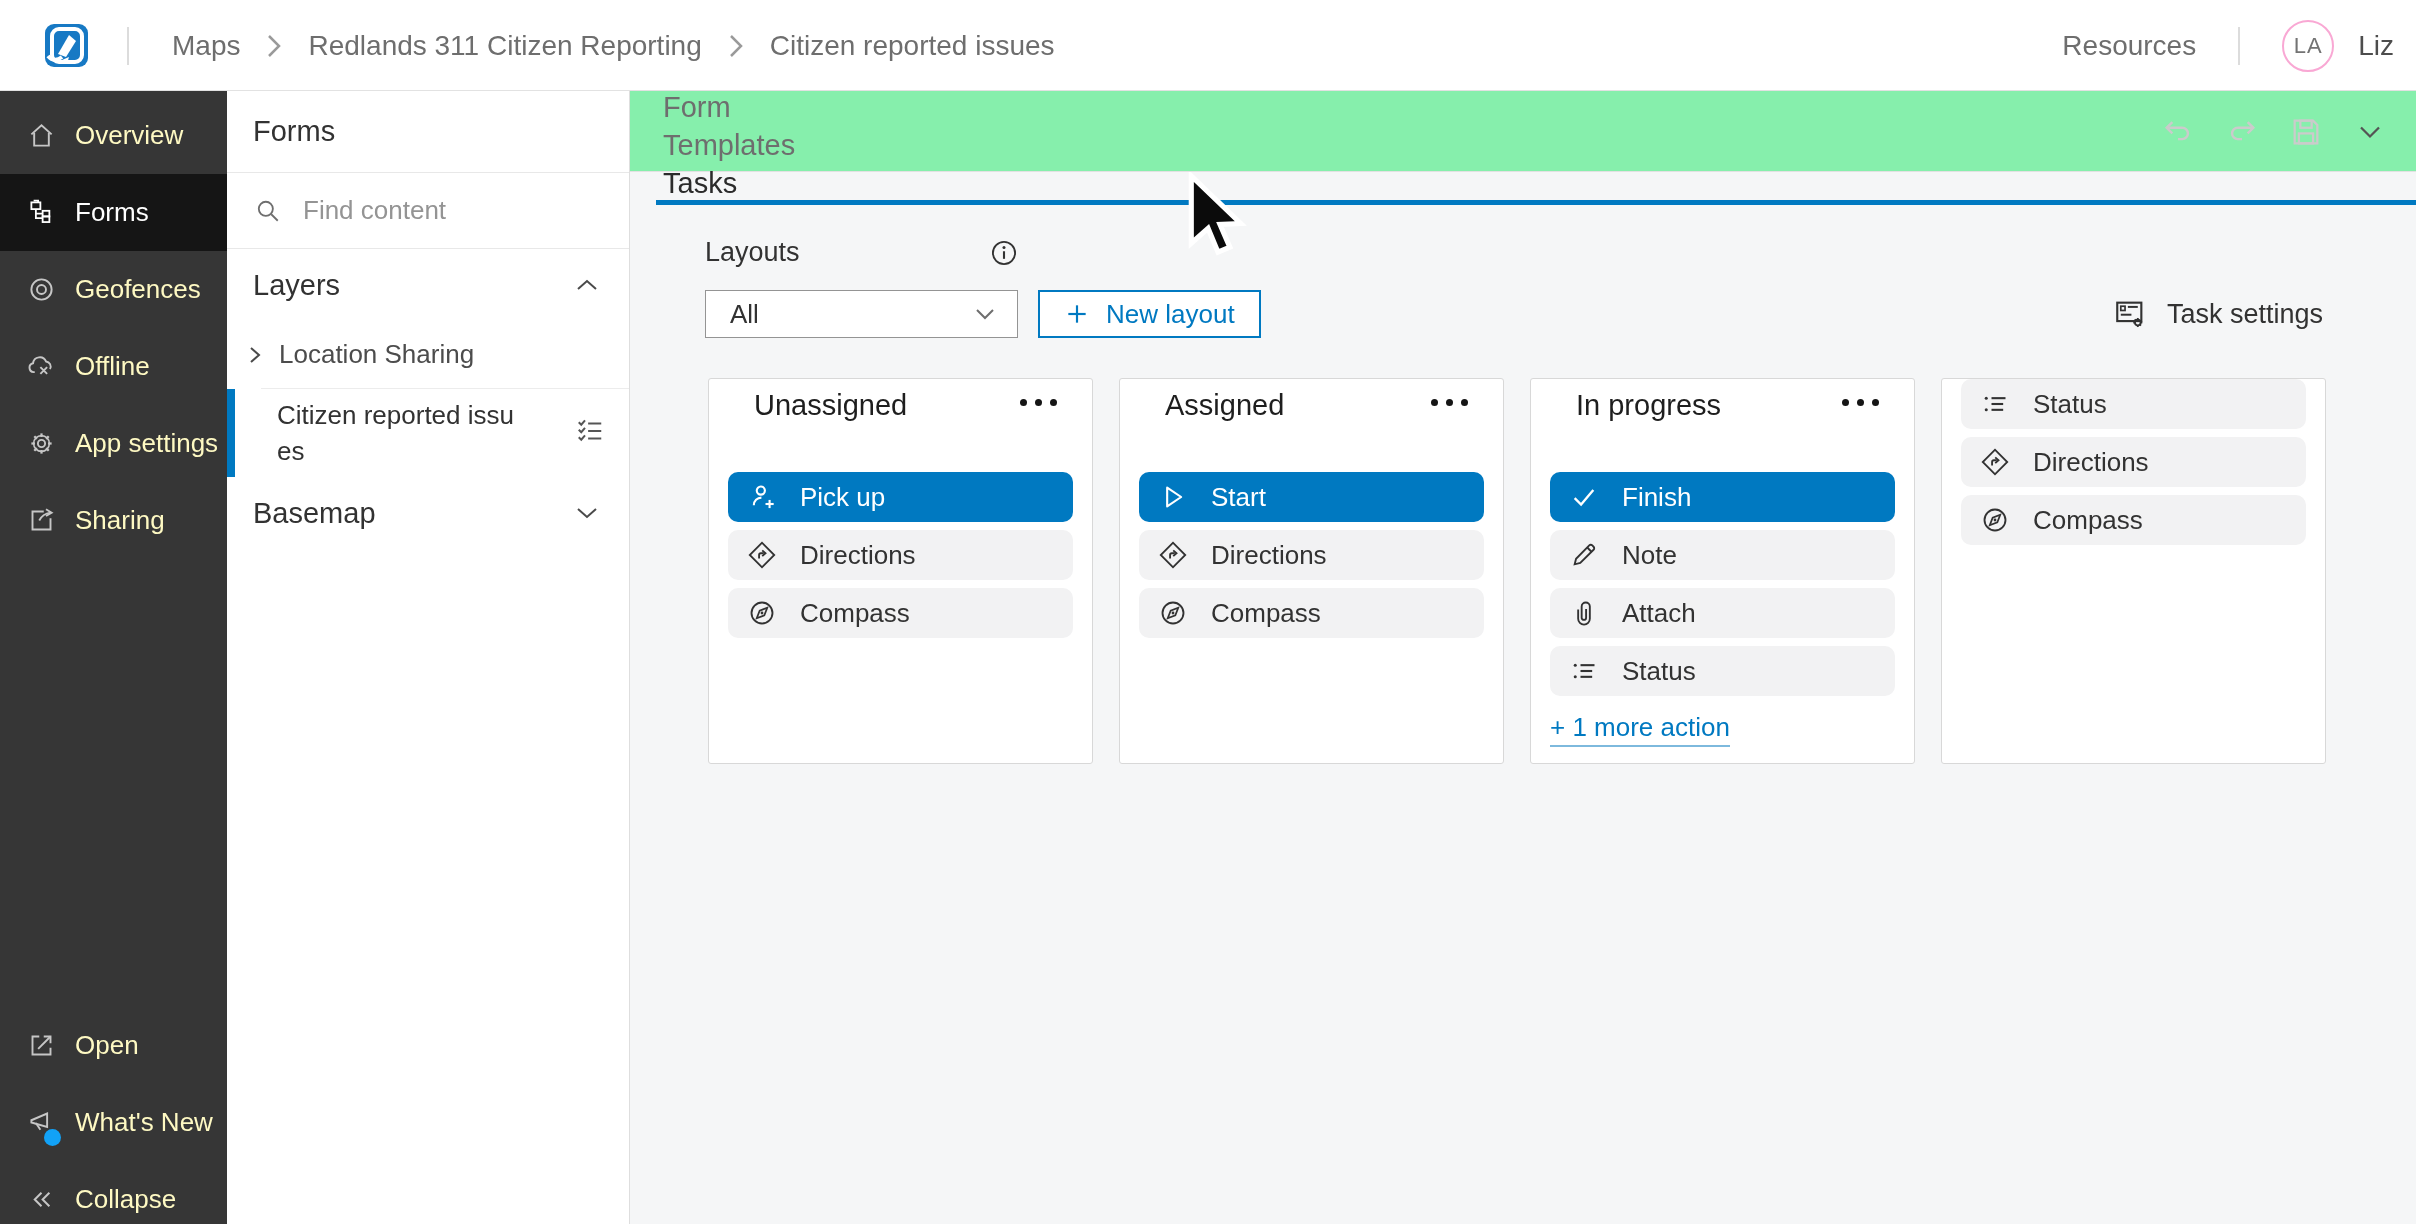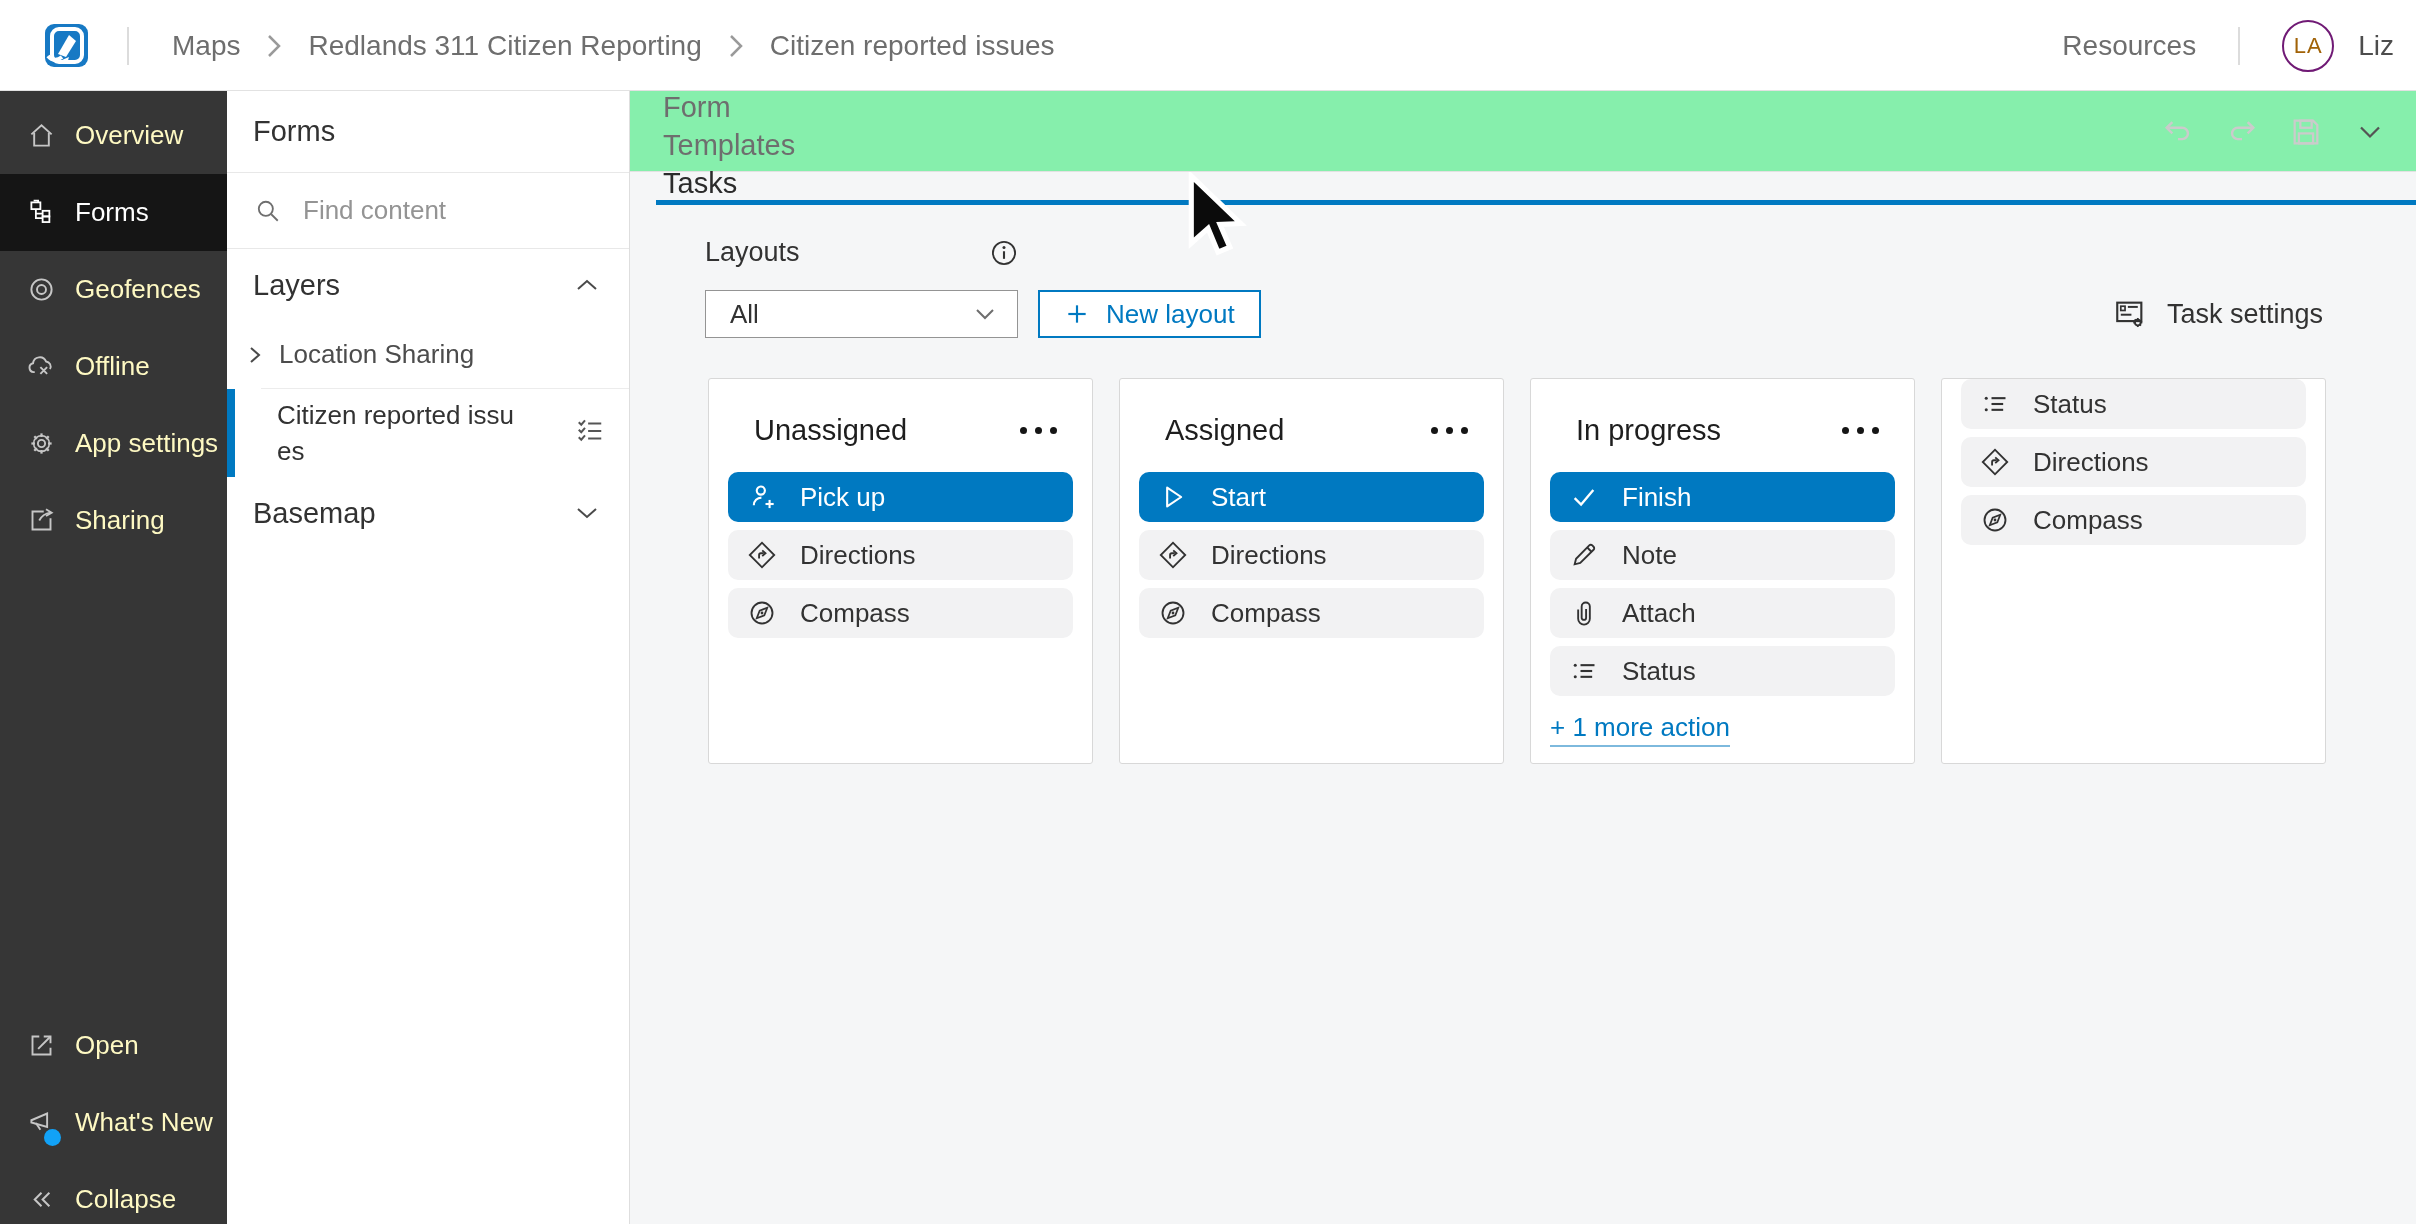--- a/index.html
+++ b/index.html
@@ -9,21 +9,21 @@
 
   
   .header { position:absolute; top:0; left:0; width:2416px; height:91px; background:#fff; border-bottom:1px solid #e2e2e2; z-index:5; }
   .logo { position:absolute; left:45px; top:24px; width:43px; height:43px; border-radius:9px; background:#1779c4; display:flex; align-items:center; justify-content:center; }
   .hdr-divider { position:absolute; left:127px; top:27px; width:2px; height:38px; background:#dcdcdc; }
   .breadcrumb { position:absolute; left:172px; top:0; height:91px; display:flex; align-items:center; gap:26px; font-size:28px; color:#6e6e6e; }
   .crumb-sep { display:flex; align-items:center; color:#9a9a9a; }
   .hdr-right { position:absolute; right:22px; top:0; height:91px; display:flex; align-items:center; gap:24px; }
   .resources { font-size:28px; color:#6e6e6e; cursor:pointer; }
   .vdiv2 { width:2px; height:38px; background:#dcdcdc; margin:0 18px; }
-  .avatar { width:52px; height:52px; border-radius:50%; border:2px solid #701a75; color:#a16207; font-size:22px; display:flex; align-items:center; justify-content:center; letter-spacing:1px; }
+  .avatar { width:52px; height:52px; border-radius:50%; border:2px solid #f9a8d4; color:#737373; font-size:22px; display:flex; align-items:center; justify-content:center; letter-spacing:1px; }
   .username { font-size:28px; color:#4d4d4d; }
 
   
   .sidebar { position:absolute; left:0; top:91px; width:227px; height:1133px; background:#363636; z-index:4; }
   .side-list { position:absolute; top:6px; left:0; right:0; }
   .side-list.bottom { top:auto; bottom:-14px; }
   .side-item { height:77px; display:flex; align-items:center; gap:20px; padding-left:28px; color:#fef9c3; font-size:26px; cursor:pointer; }
   .side-item svg { flex:0 0 auto; color:#c6c6c6; }
   .side-item.active { background:#151515; color:#fff; }
   .side-item.active svg { color:#fff; }
@@ -61,21 +61,21 @@
   .layouts-label-row { position:absolute; left:75px; top:146px; width:313px; display:flex; align-items:center; justify-content:space-between; }
   .layouts-label { font-size:27px; color:#323232; }
   .controls-row { position:absolute; left:75px; top:199px; display:flex; gap:20px; }
   .dropdown { width:313px; height:48px; background:#fff; border:1px solid #949494; display:flex; align-items:center; padding:0 20px 0 24px; cursor:pointer; }
   .dropdown .dd-value { font-size:26px; color:#323232; flex:1; }
   .btn-newlayout { height:48px; padding:0 24px; background:#fff; border:2px solid #0079c1; display:flex; align-items:center; gap:16px; color:#0079c1; font-size:26px; cursor:pointer; }
   .task-settings { position:absolute; right:93px; top:199px; height:48px; display:flex; align-items:center; gap:20px; font-size:27px; color:#323232; cursor:pointer; }
 
   .columns { position:absolute; left:78px; top:287px; display:flex; gap:26px; }
   .card { width:385px; height:386px; background:#fff; border:1px solid #d8d8d8; border-radius:3px; padding:0 19px; }
-  .card-header { height:93px; display:flex; align-items:center; justify-content:space-between; padding:10px 12px 0 26px; }
+  .card-header { height:93px; display:flex; align-items:flex-start; justify-content:space-between; padding:10px 12px 0 26px; }
   .card-title { font-size:29px; color:#1e1e1e; }
   .dots { display:flex; gap:8px; cursor:pointer; padding:10px 4px; }
   .dots i { width:7px; height:7px; border-radius:50%; background:#151515; }
   .task-btn { width:100%; height:50px; border-radius:10px; display:flex; align-items:center; gap:24px; padding-left:20px; margin-bottom:8px; font-size:26px; cursor:pointer; }
   .task-btn.primary { background:#0079c1; color:#fff; }
   .task-btn.default { background:#f2f2f3; color:#323232; }
   .more-link { display:inline-block; margin-top:8px; font-size:26px; color:#0079c1; border-bottom:2px solid #7db9dd; padding-bottom:2px; cursor:pointer; }
 
   .cursor { position:absolute; left:1183px; top:172px; z-index:50; pointer-events:none; }
 </style>

